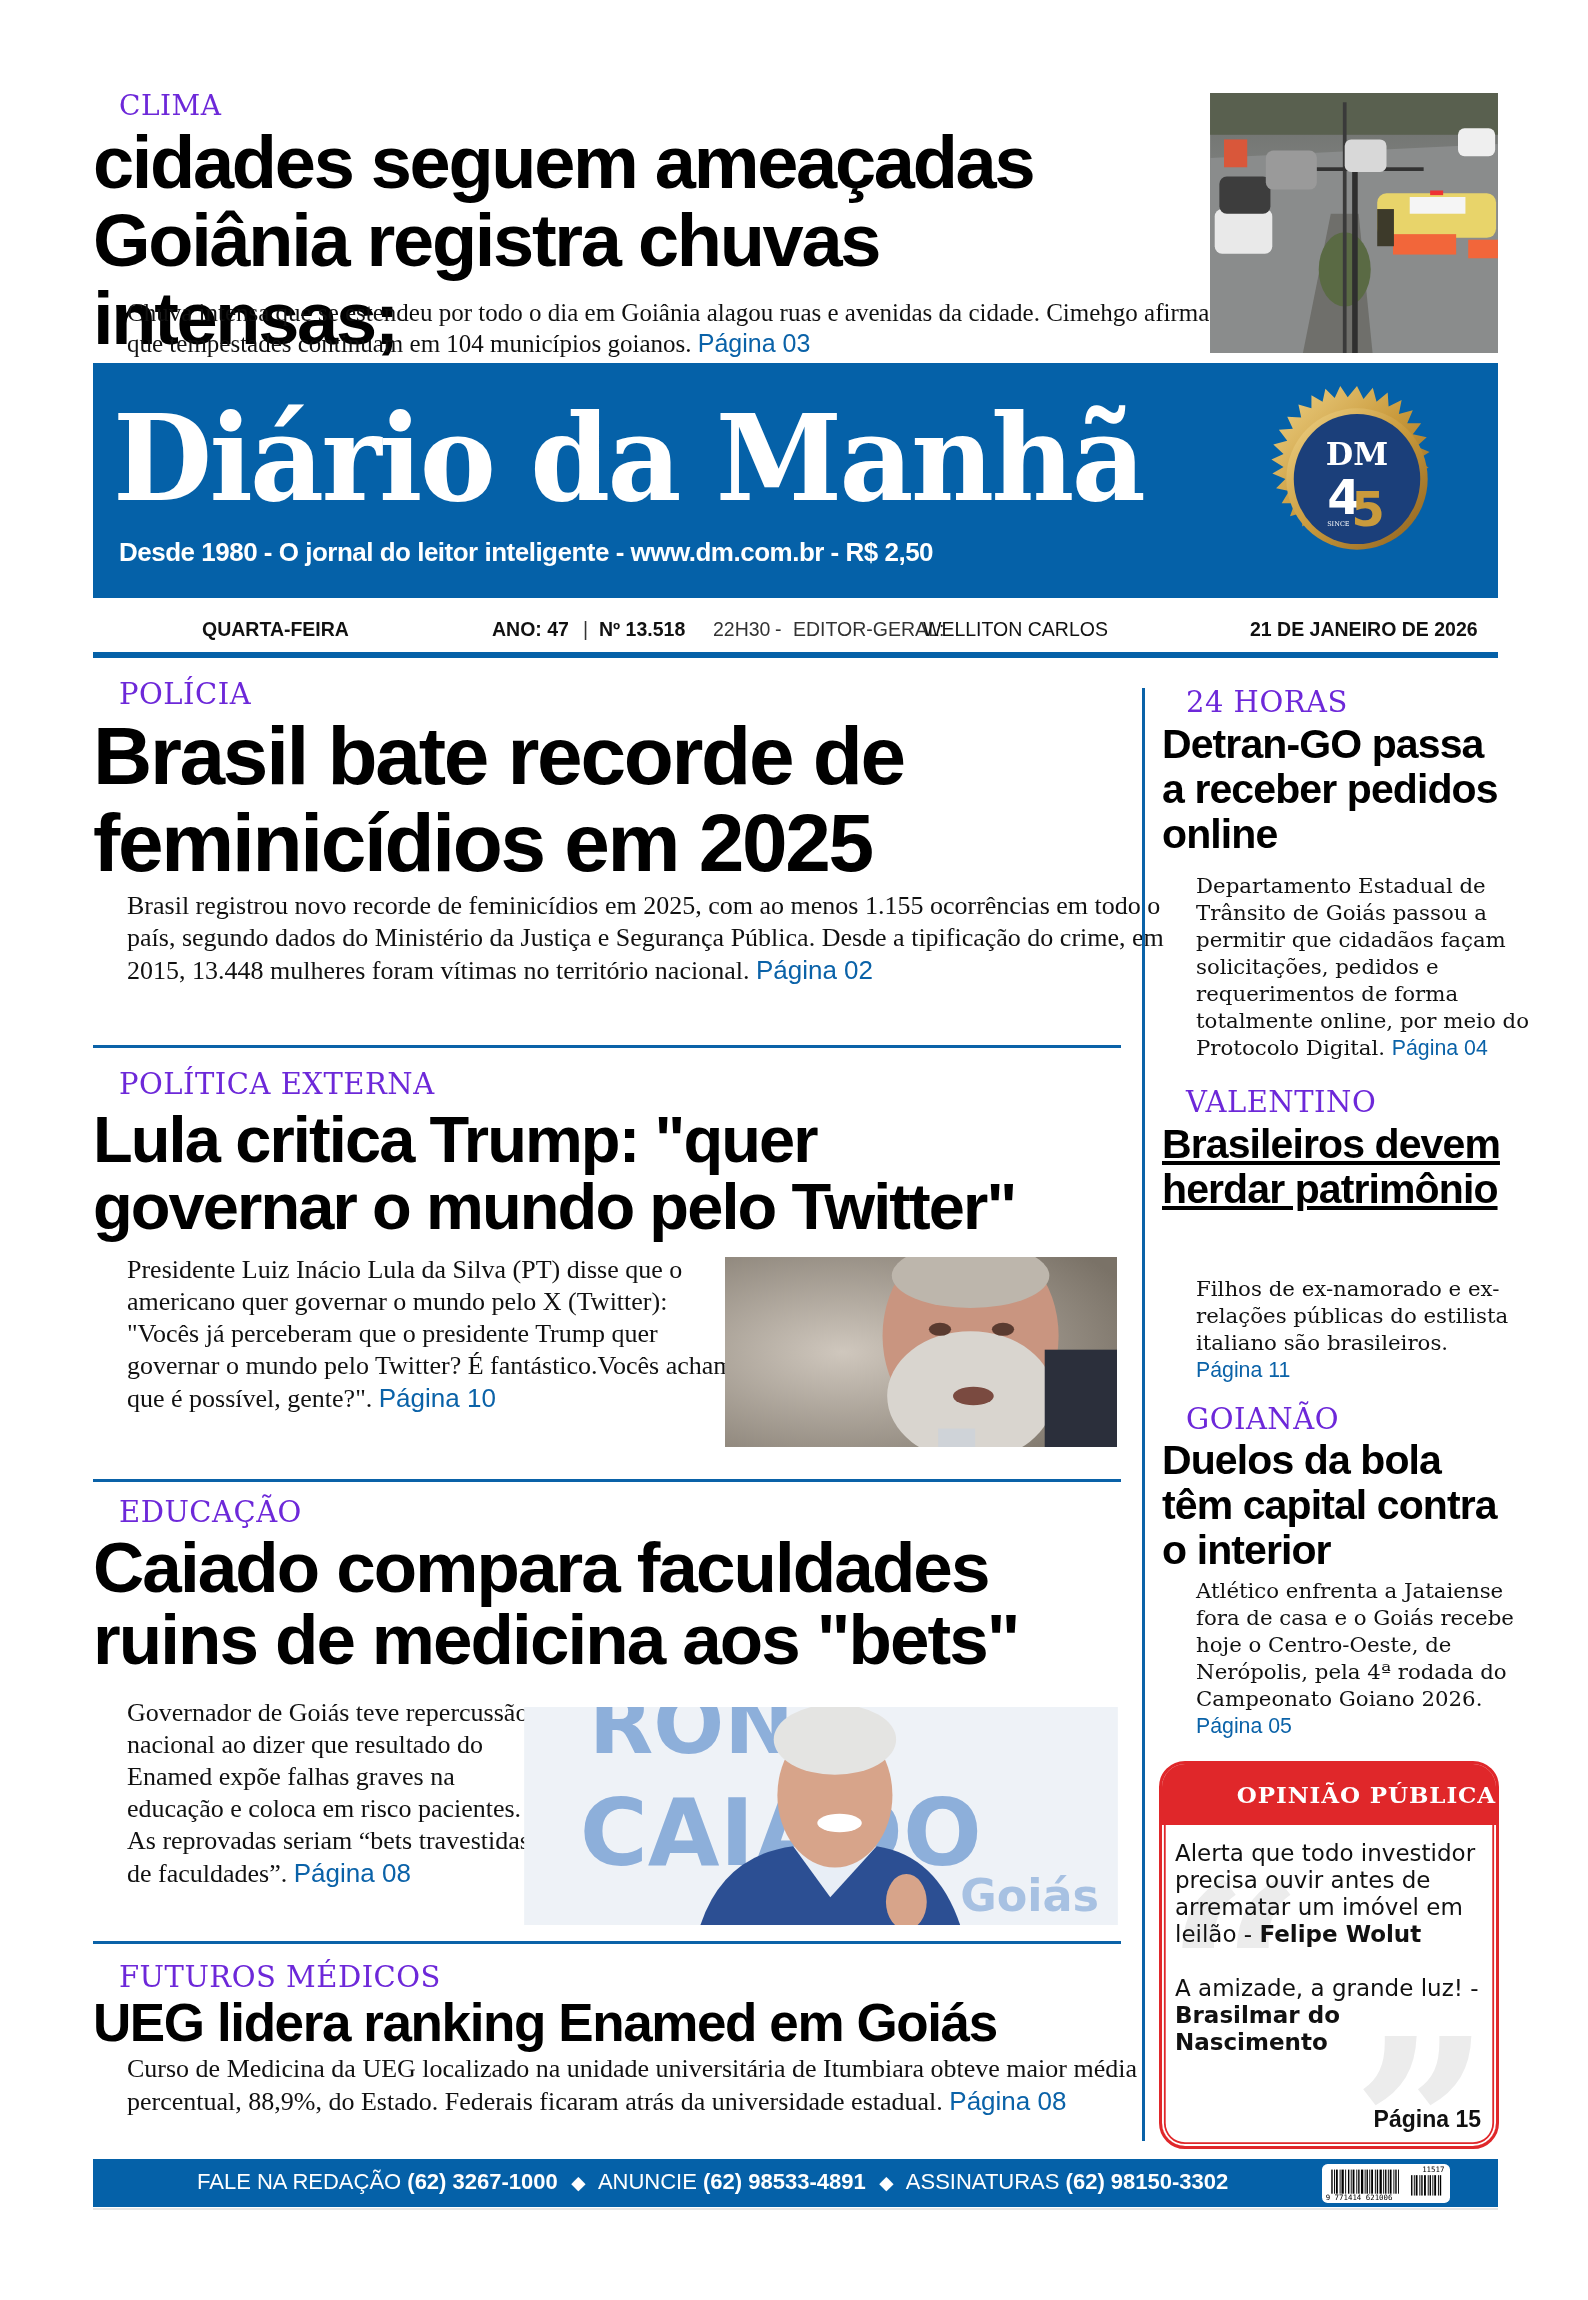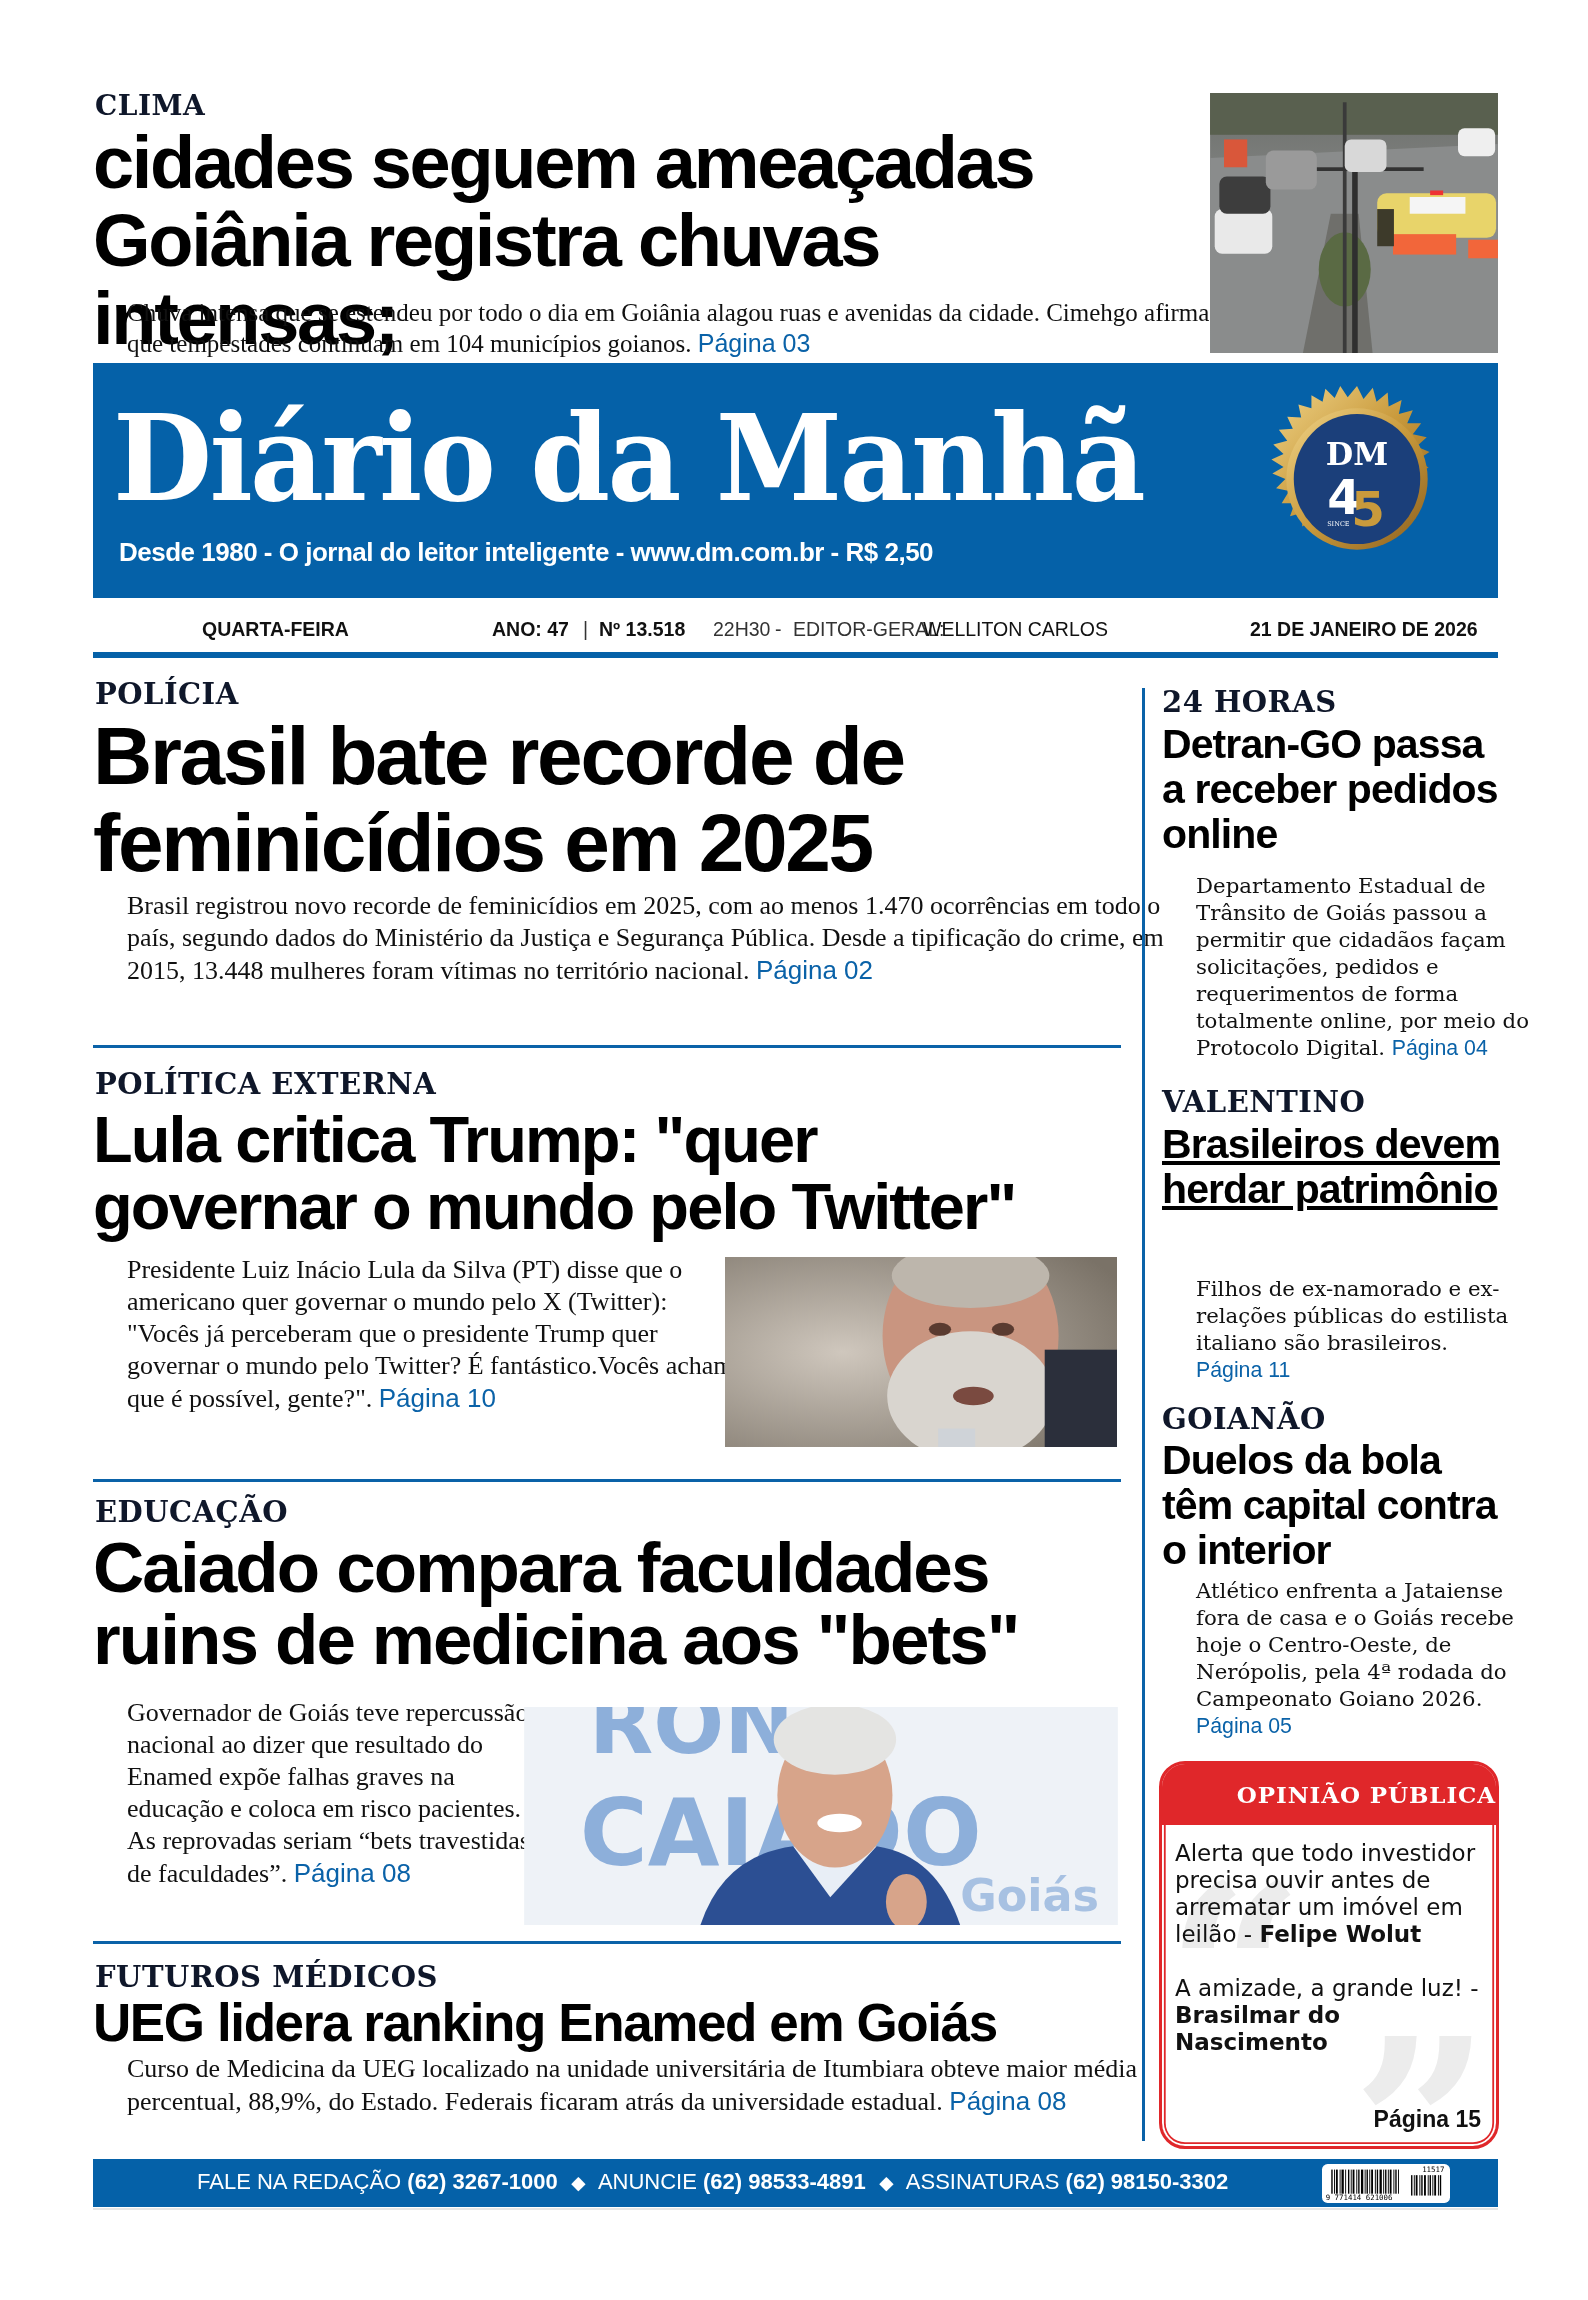--- a/index.html
+++ b/index.html
@@ -1,20 +1,20 @@
 <!DOCTYPE html>
 <html style="font-size:15px"><head>
 <meta charset="utf-8">
 <style>
   * { box-sizing: border-box; margin: 0; padding: 0; }
   html, body { width: 1589px; height: 2300px; background: #ffffff; overflow: hidden; }
   body { position: relative; font-family: "Liberation Serif", serif; color: #111; }
 
   .abs { position: absolute; }
-  .kicker { font-family: "DejaVu Serif", serif; font-weight: bold; color: #0f172a; text-transform: uppercase; letter-spacing: 0.5px; }
+  .kicker { font-family: "DejaVu Serif", serif; font-weight: normal; color: #6d28d9; text-transform: uppercase; letter-spacing: 0.5px; margin-left: 24px; }
   .headline { font-family: "Liberation Sans", sans-serif; font-weight: bold; color: #000; letter-spacing: -1.4px; }
   .body-text { font-family: "Liberation Serif", serif; color: #111; margin-left: 34px; }
   .page-link { font-family: "Liberation Sans", sans-serif; color: #0a62a8; cursor: pointer; }
   .rule-h { position: absolute; height: 2.8px; background: #0a62a8; }
   .photo { position: absolute; overflow: hidden; }
 
   
   #top-kicker { left: 95px; top: 89px; font-size: 28px; }
   #top-headline { left: 93px; top: 124px; width: 1095px; font-size: 74px; line-height: 78px; letter-spacing: -2.3px; }
   #top-body { left: 93px; top: 297px; width: 1113px; font-size: 25px; line-height: 31px; }
@@ -177,21 +177,21 @@
   <span class="ib-bold" style="left:1141px;margin-left:16px;">21 DE JANEIRO DE 2026</span>
 </div>
 <div id="infobar-rule" class="abs"></div>
 
 <div id="s1-kicker" class="abs kicker lc">POLÍCIA</div>
 <div id="s1-headline" class="abs headline">
   <div>Brasil bate recorde de</div>
   <div>feminicídios em 2025</div>
 </div>
 <div id="s1-body" class="abs body-text">
-  <span>Brasil registrou novo recorde de feminicídios em 2025, com ao menos 1.470 ocorrências em todo o país, segundo dados do Ministério da Justiça e Segurança Pública. Desde a tipificação do crime, em 2015, 13.448 mulheres foram vítimas no território nacional.</span>
+  <span>Brasil registrou novo recorde de feminicídios em 2025, com ao menos 1.155 ocorrências em todo o país, segundo dados do Ministério da Justiça e Segurança Pública. Desde a tipificação do crime, em 2015, 13.448 mulheres foram vítimas no território nacional.</span>
   <span class="page-link">Página 02</span>
 </div>
 <div id="rule1" class="rule-h"></div>
 
 <div id="s2-kicker" class="abs kicker lc">POLÍTICA EXTERNA</div>
 <div id="s2-headline" class="abs headline">
   <div>Lula critica Trump: "quer</div>
   <div>governar o mundo pelo Twitter"</div>
 </div>
 <div id="s2-body" class="abs body-text">

